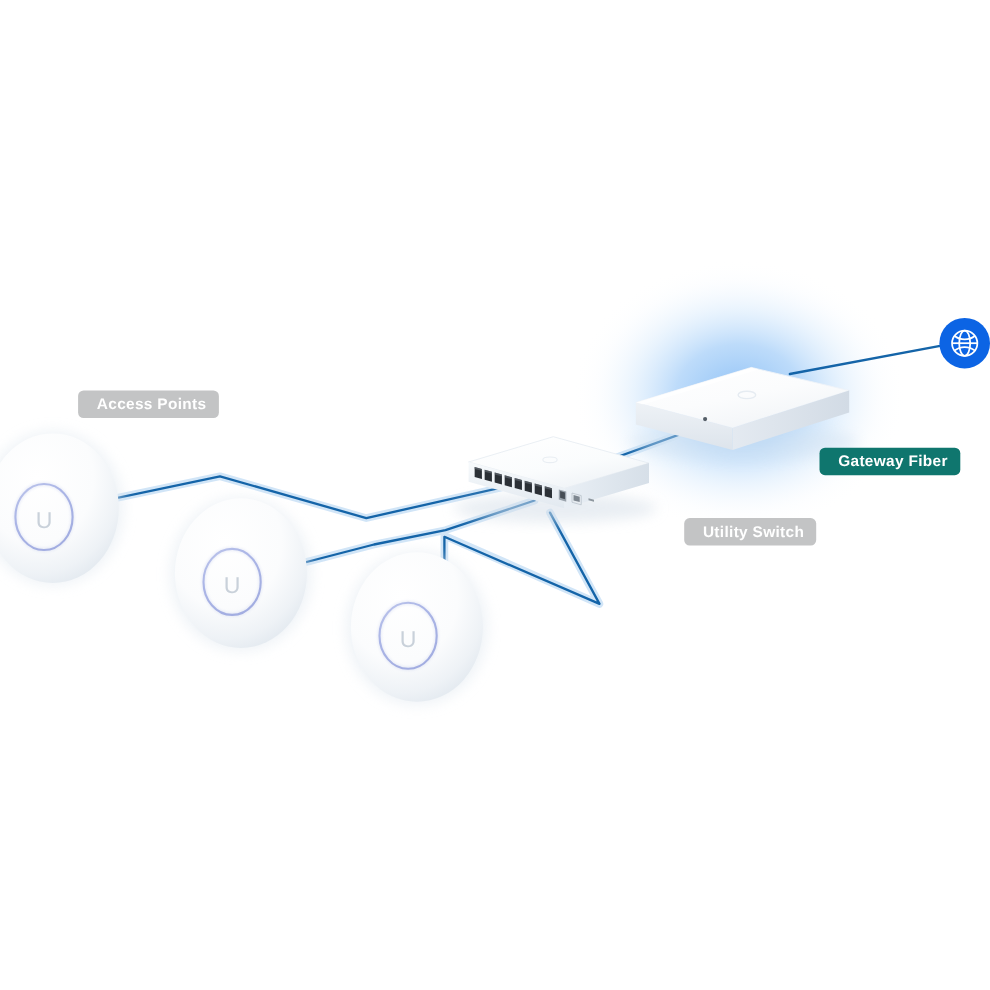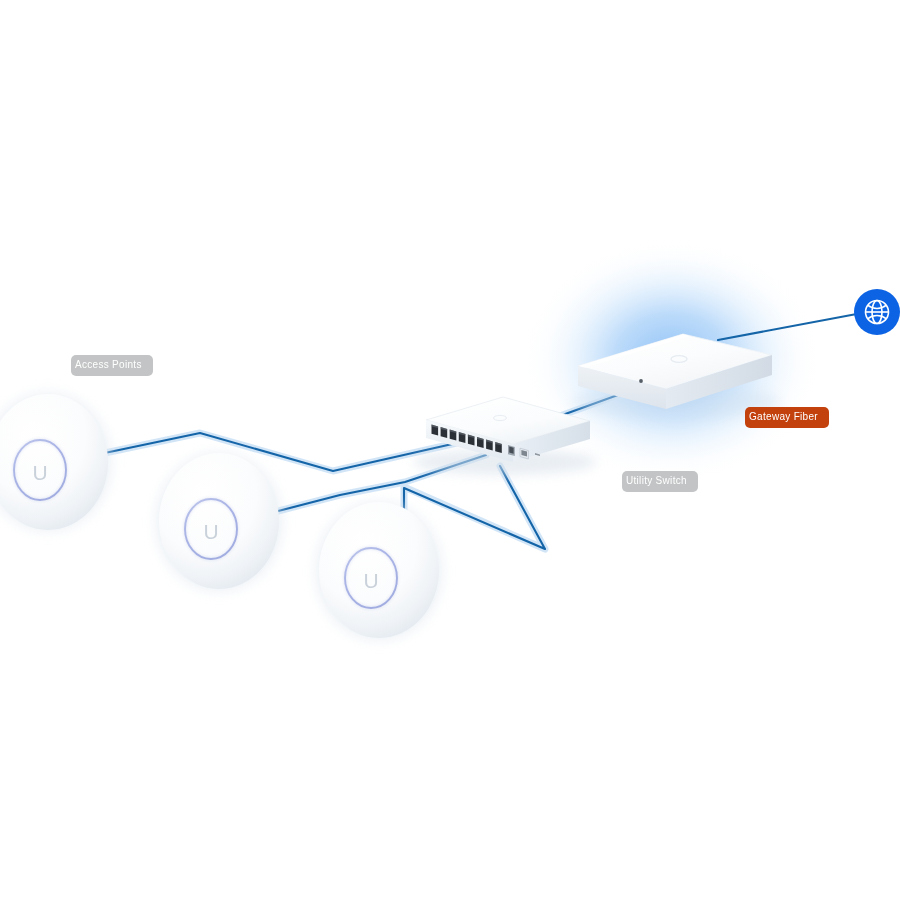--- a/index.html
+++ b/index.html
@@ -27,30 +27,30 @@
   }
   
   .label {
     position: absolute;
     display: flex;
     align-items: center;
     justify-content: center;
     box-sizing: border-box;
     border-radius: 5px;
     color: #ffffff;
-    font-size: 10px;
+    font-size: 14px;
     letter-spacing: 0.3px;
-    font-weight: 400;
-    padding: 5px 11px 6px 4px;
+    font-weight: 700;
+    padding: 5px 11px 6px 17px;
     white-space: nowrap;
     line-height: 1;
     user-select: none;
   }
   .label.gray   { background: #c3c4c5; }
-  .label.accent { background: #c2410c; }
+  .label.accent { background: #0f766e; }
 
   #label-access-points { left: 71px;  top: 355px; }
   #label-utility-switch{ left: 577px; top: 471px; margin-left: 45px; }
   #label-gateway-fiber { left: 745px; top: 407px; }
 </style>
 </head>
 <body>
 
 <div id="stage">
 

